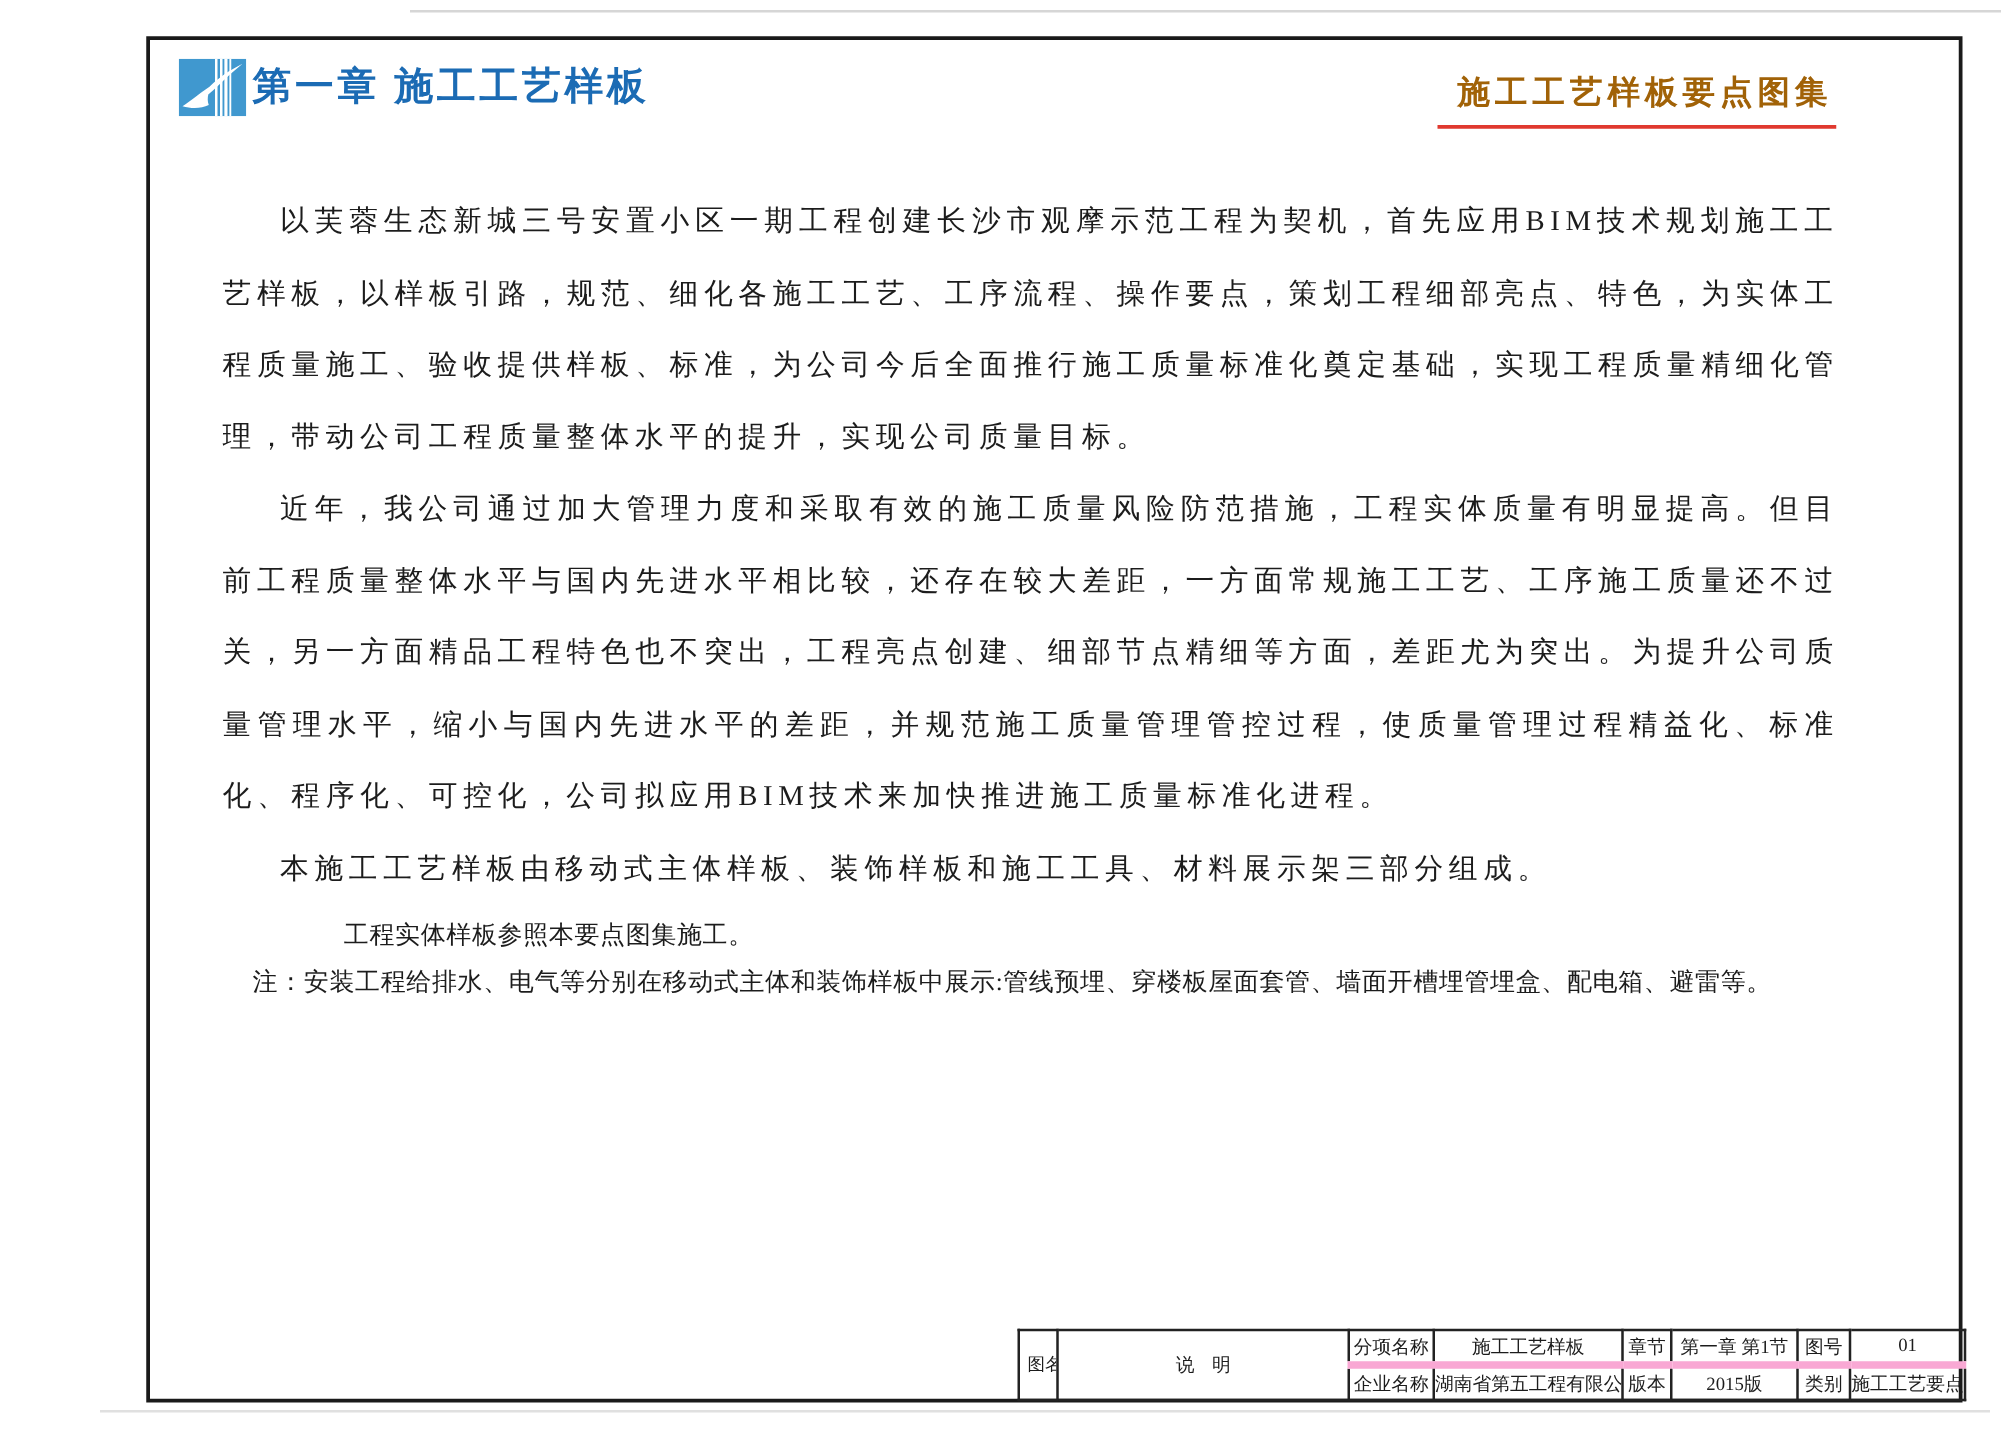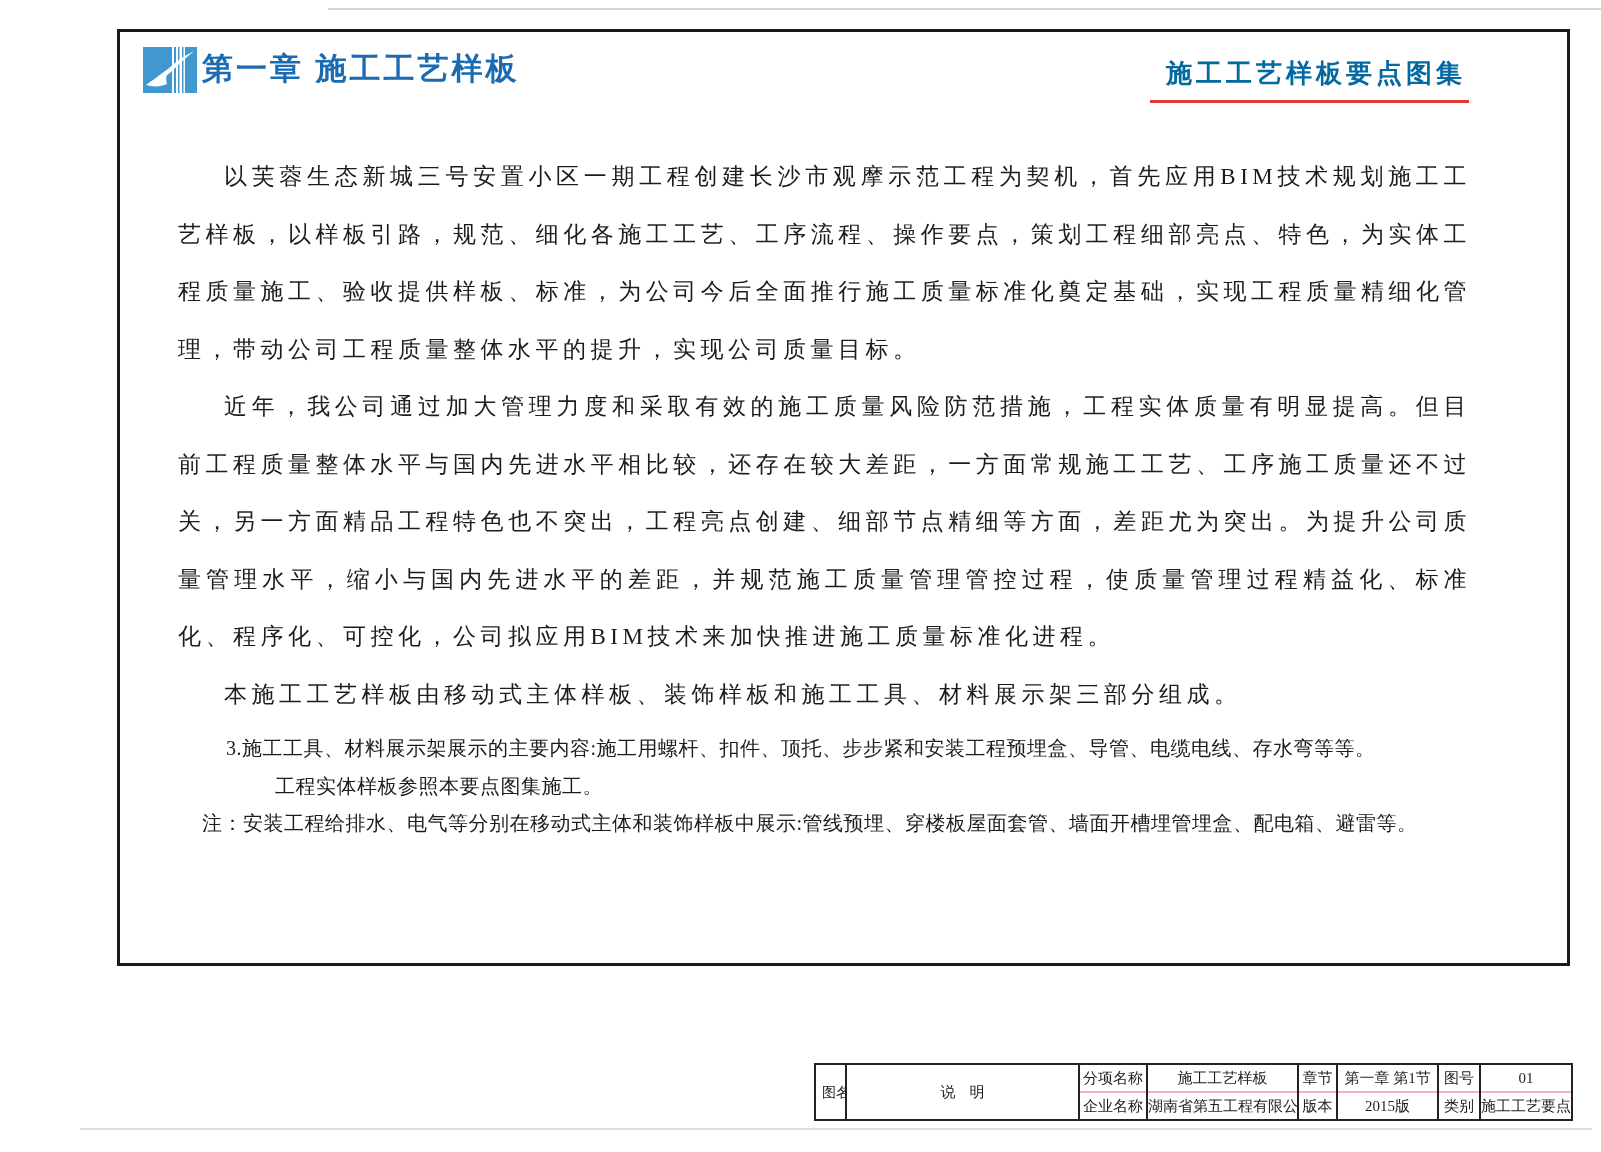--- a/index.html
+++ b/index.html
@@ -11,38 +11,38 @@
   }
   .artifact-line-top {
     position:absolute; left:328px; top:8px; width:1273px; height:2px;
     background:#d6d6d6;
   }
   .artifact-line-bottom {
     position:absolute; left:80px; top:1128px; width:1512px; height:2px;
     background:#e0e0e0;
   }
   #frame {
-    position:absolute; left:117px; top:29px; width:1453px; height:937px;
+    position:absolute; left:117px; top:29px; width:1453px; height:1093px;
     border:3px solid #1a1a1a; background:#ffffff;
   }
   
   .logo {
     position:absolute; left:23px; top:15px; width:54px; height:46px;
   }
   .chapter-title {
     position:absolute; left:82px; top:16px;
     font-family:"Liberation Sans","DejaVu Sans",sans-serif;
     font-size:31px; font-weight:bold; letter-spacing:3px;
     color:#1b6bb4; white-space:nowrap;
   }
   .collection-title {
     position:absolute; right:101px; top:24px;
     font-family:"Liberation Sans","DejaVu Sans",sans-serif;
     font-size:26px; font-weight:bold; letter-spacing:4px;
-    color:#0369a1; white-space:nowrap;
+    color:#a16207; white-space:nowrap;
   }
   .title-underline {
     position:absolute; left:1030px; top:68px; width:319px; height:3px;
     background:#e0392f;
   }
   
   .body-text {
     position:absolute; left:58px; top:116px; width:1293px;
   }
   p.big {
@@ -61,21 +61,21 @@
     position:absolute; left:694px; top:1031px; width:757px;
     border-collapse:collapse; table-layout:fixed;
     font-family:"Liberation Serif","DejaVu Serif",serif;
   }
   .title-block td {
     border:2px solid #222222; padding:0; text-align:center;
     vertical-align:middle; font-size:15px; height:28px;
     overflow:hidden; white-space:nowrap; color:#1c1c1c;
   }
   .title-block td.div-b { border-bottom:1px solid #8a8a8a; }
-  .title-block td.div-t { border-top:2px solid #f9a8d4; }
+  .title-block td.div-t { border-top:6px solid #f9a8d4; }
   .tb-stack div {
     width:17px; margin:16px auto; word-break:break-all;
     font-size:14px; line-height:17px; letter-spacing:0;
   }
   .tb-big { font-size:26px; letter-spacing:14px; padding-left:14px !important; }
   .tb-company { font-size:14px; }
   .tb-category { font-size:14.5px; }
 </style>
 </head>
 <body>
@@ -97,21 +97,20 @@
     </svg>
     <div class="chapter-title">第一章 施工工艺样板</div>
     <div class="collection-title">施工工艺样板要点图集</div>
     <div class="title-underline"></div>
 
     <div class="body-text">
       <p class="big">以芙蓉生态新城三号安置小区一期工程创建长沙市观摩示范工程为契机，首先应用BIM技术规划施工工艺样板，以样板引路，规范、细化各施工工艺、工序流程、操作要点，策划工程细部亮点、特色，为实体工程质量施工、验收提供样板、标准，为公司今后全面推行施工质量标准化奠定基础，实现工程质量精细化管理，带动公司工程质量整体水平的提升，实现公司质量目标。</p>
       <p class="big">近年，我公司通过加大管理力度和采取有效的施工质量风险防范措施，工程实体质量有明显提高。但目前工程质量整体水平与国内先进水平相比较，还存在较大差距，一方面常规施工工艺、工序施工质量还不过关，另一方面精品工程特色也不突出，工程亮点创建、细部节点精细等方面，差距尤为突出。为提升公司质量管理水平，缩小与国内先进水平的差距，并规范施工质量管理管控过程，使质量管理过程精益化、标准化、程序化、可控化，公司拟应用BIM技术来加快推进施工质量标准化进程。</p>
       <p class="big">本施工工艺样板由移动式主体样板、装饰样板和施工工具、材料展示架三部分组成。</p>
       <div class="items-wrap">
-        <p class="small">3.施工工具、材料展示架展示的主要内容:施工用螺杆、扣件、顶托、步步紧和安装工程预埋盒、导管、电缆电线、存水弯等等。</p>
         <p class="small note2">工程实体样板参照本要点图集施工。</p>
         <p class="small note1">注：安装工程给排水、电气等分别在移动式主体和装饰样板中展示:管线预埋、穿楼板屋面套管、墙面开槽埋管埋盒、配电箱、避雷等。</p>
       </div>
     </div>
 
     <table class="title-block">
       <colgroup>
         <col style="width:31px">
           <col style="width:233px">
           <col style="width:68px">

